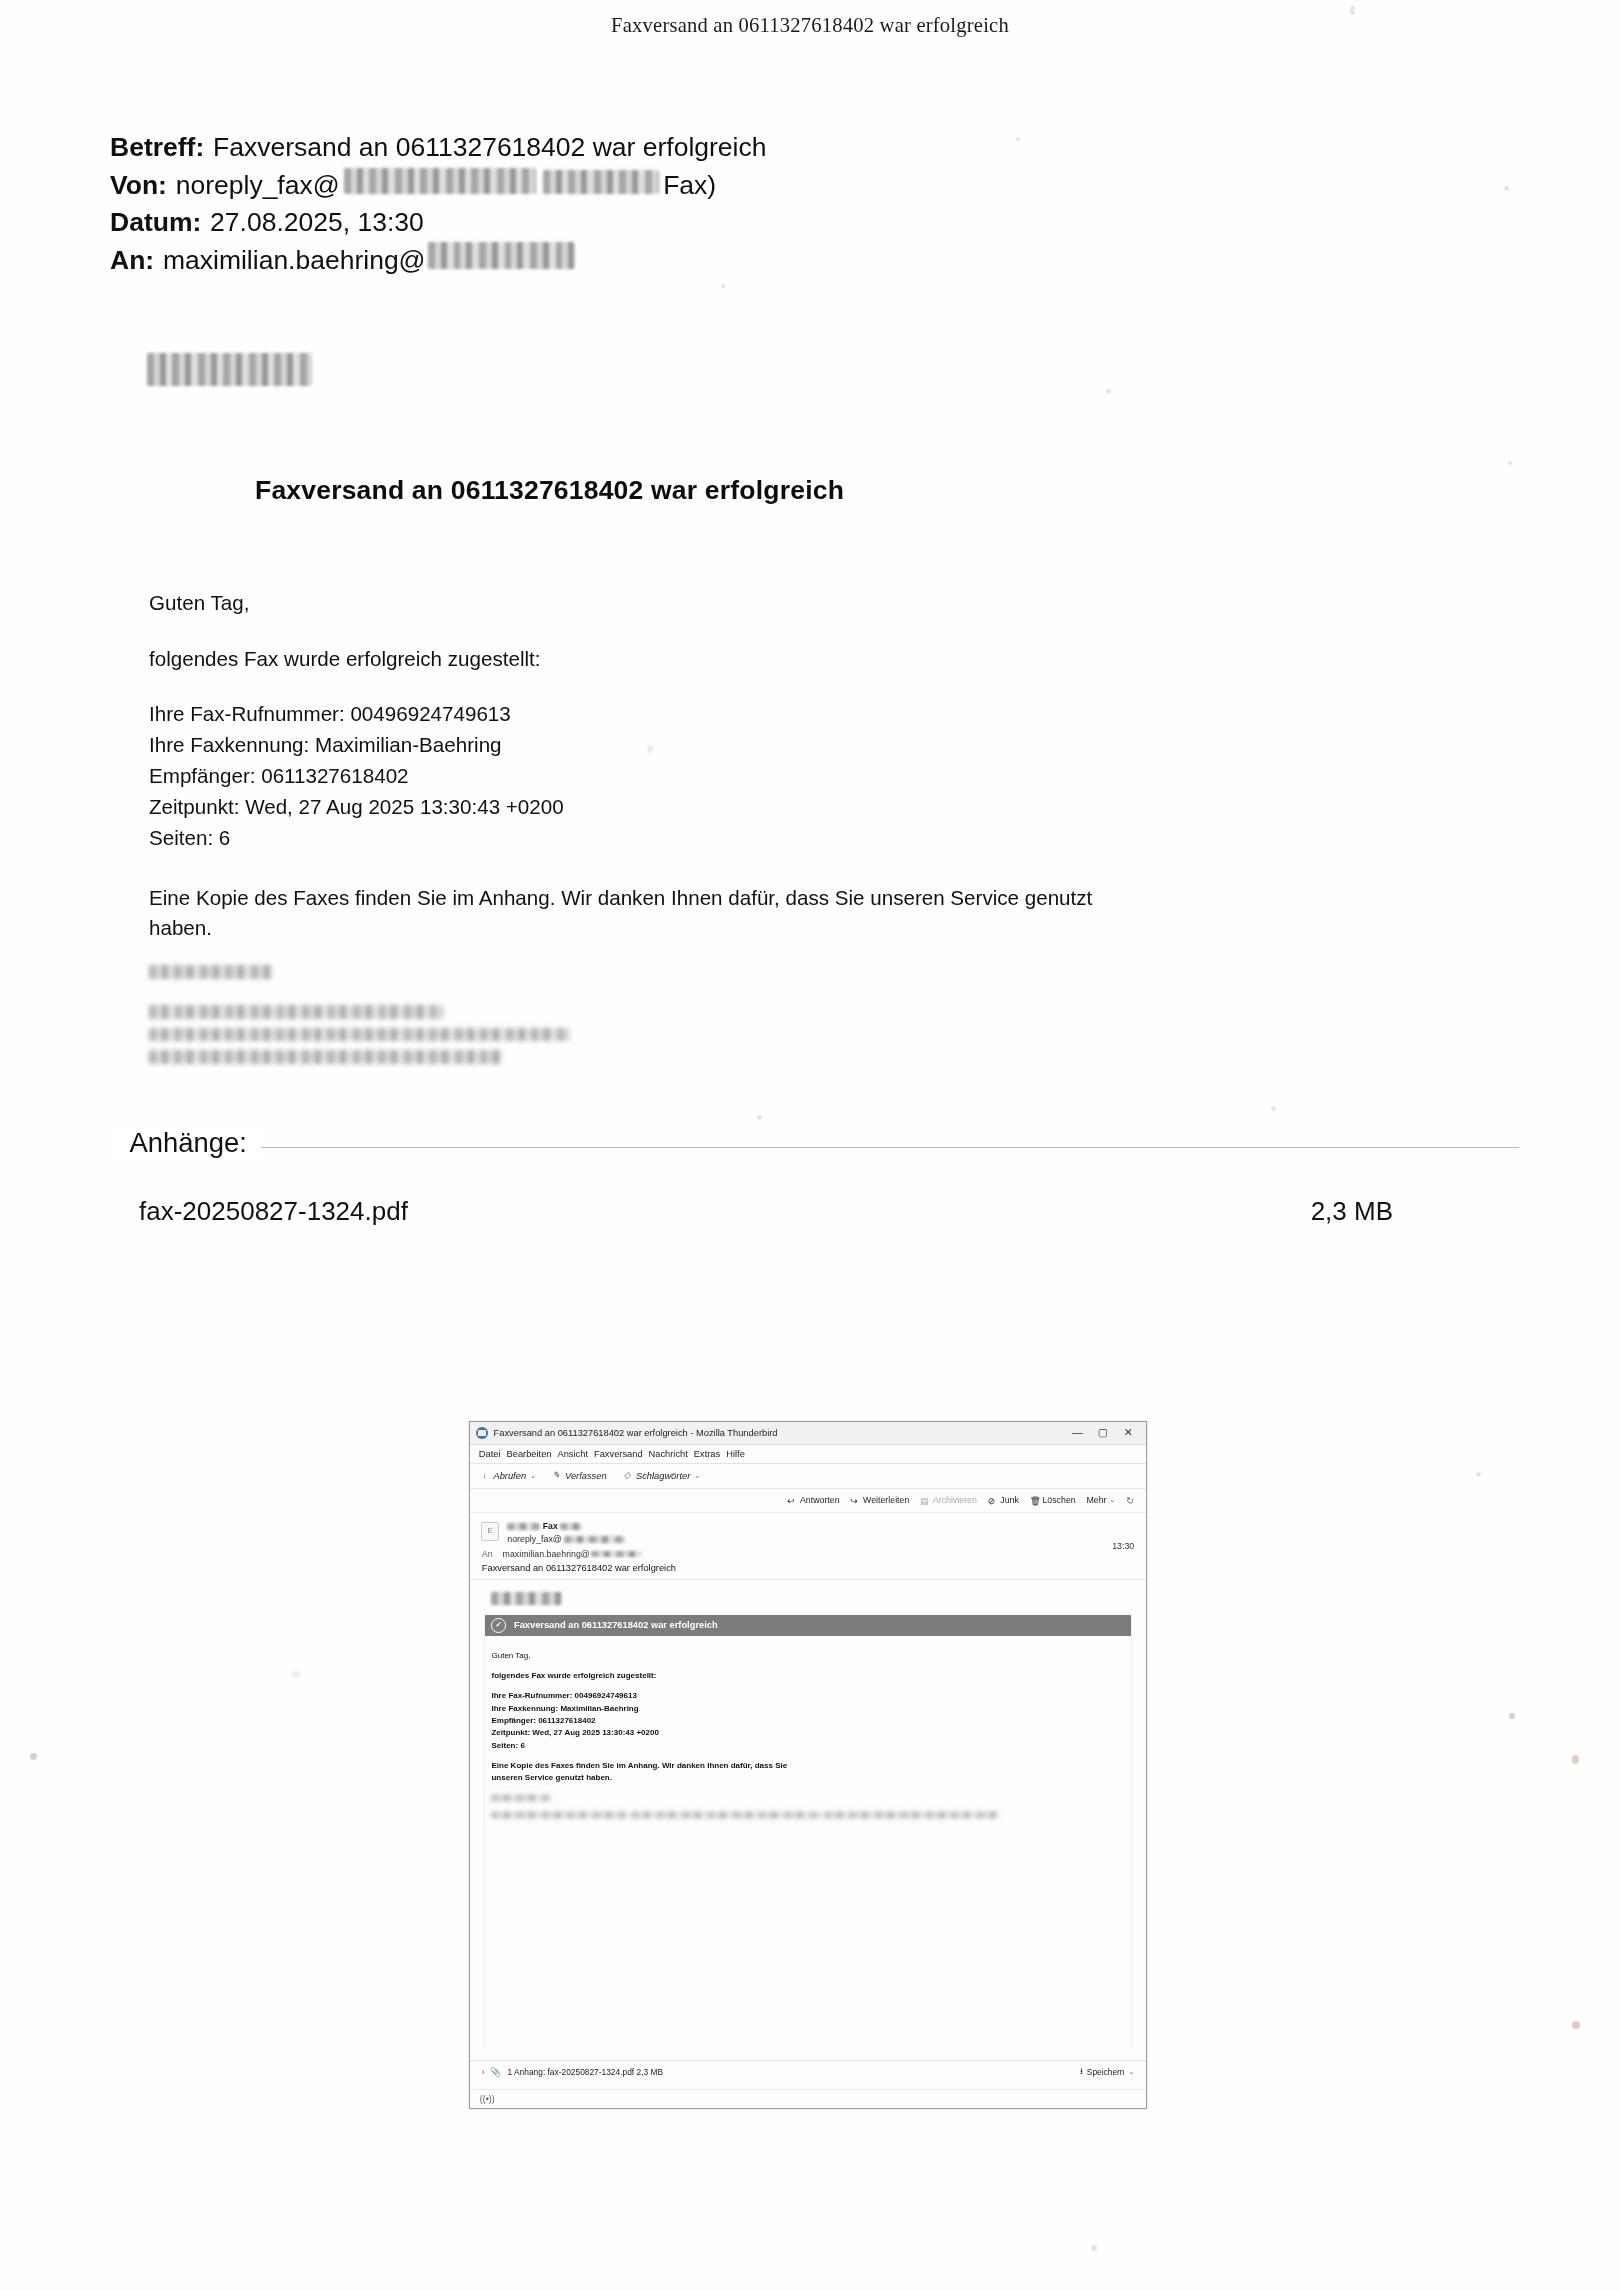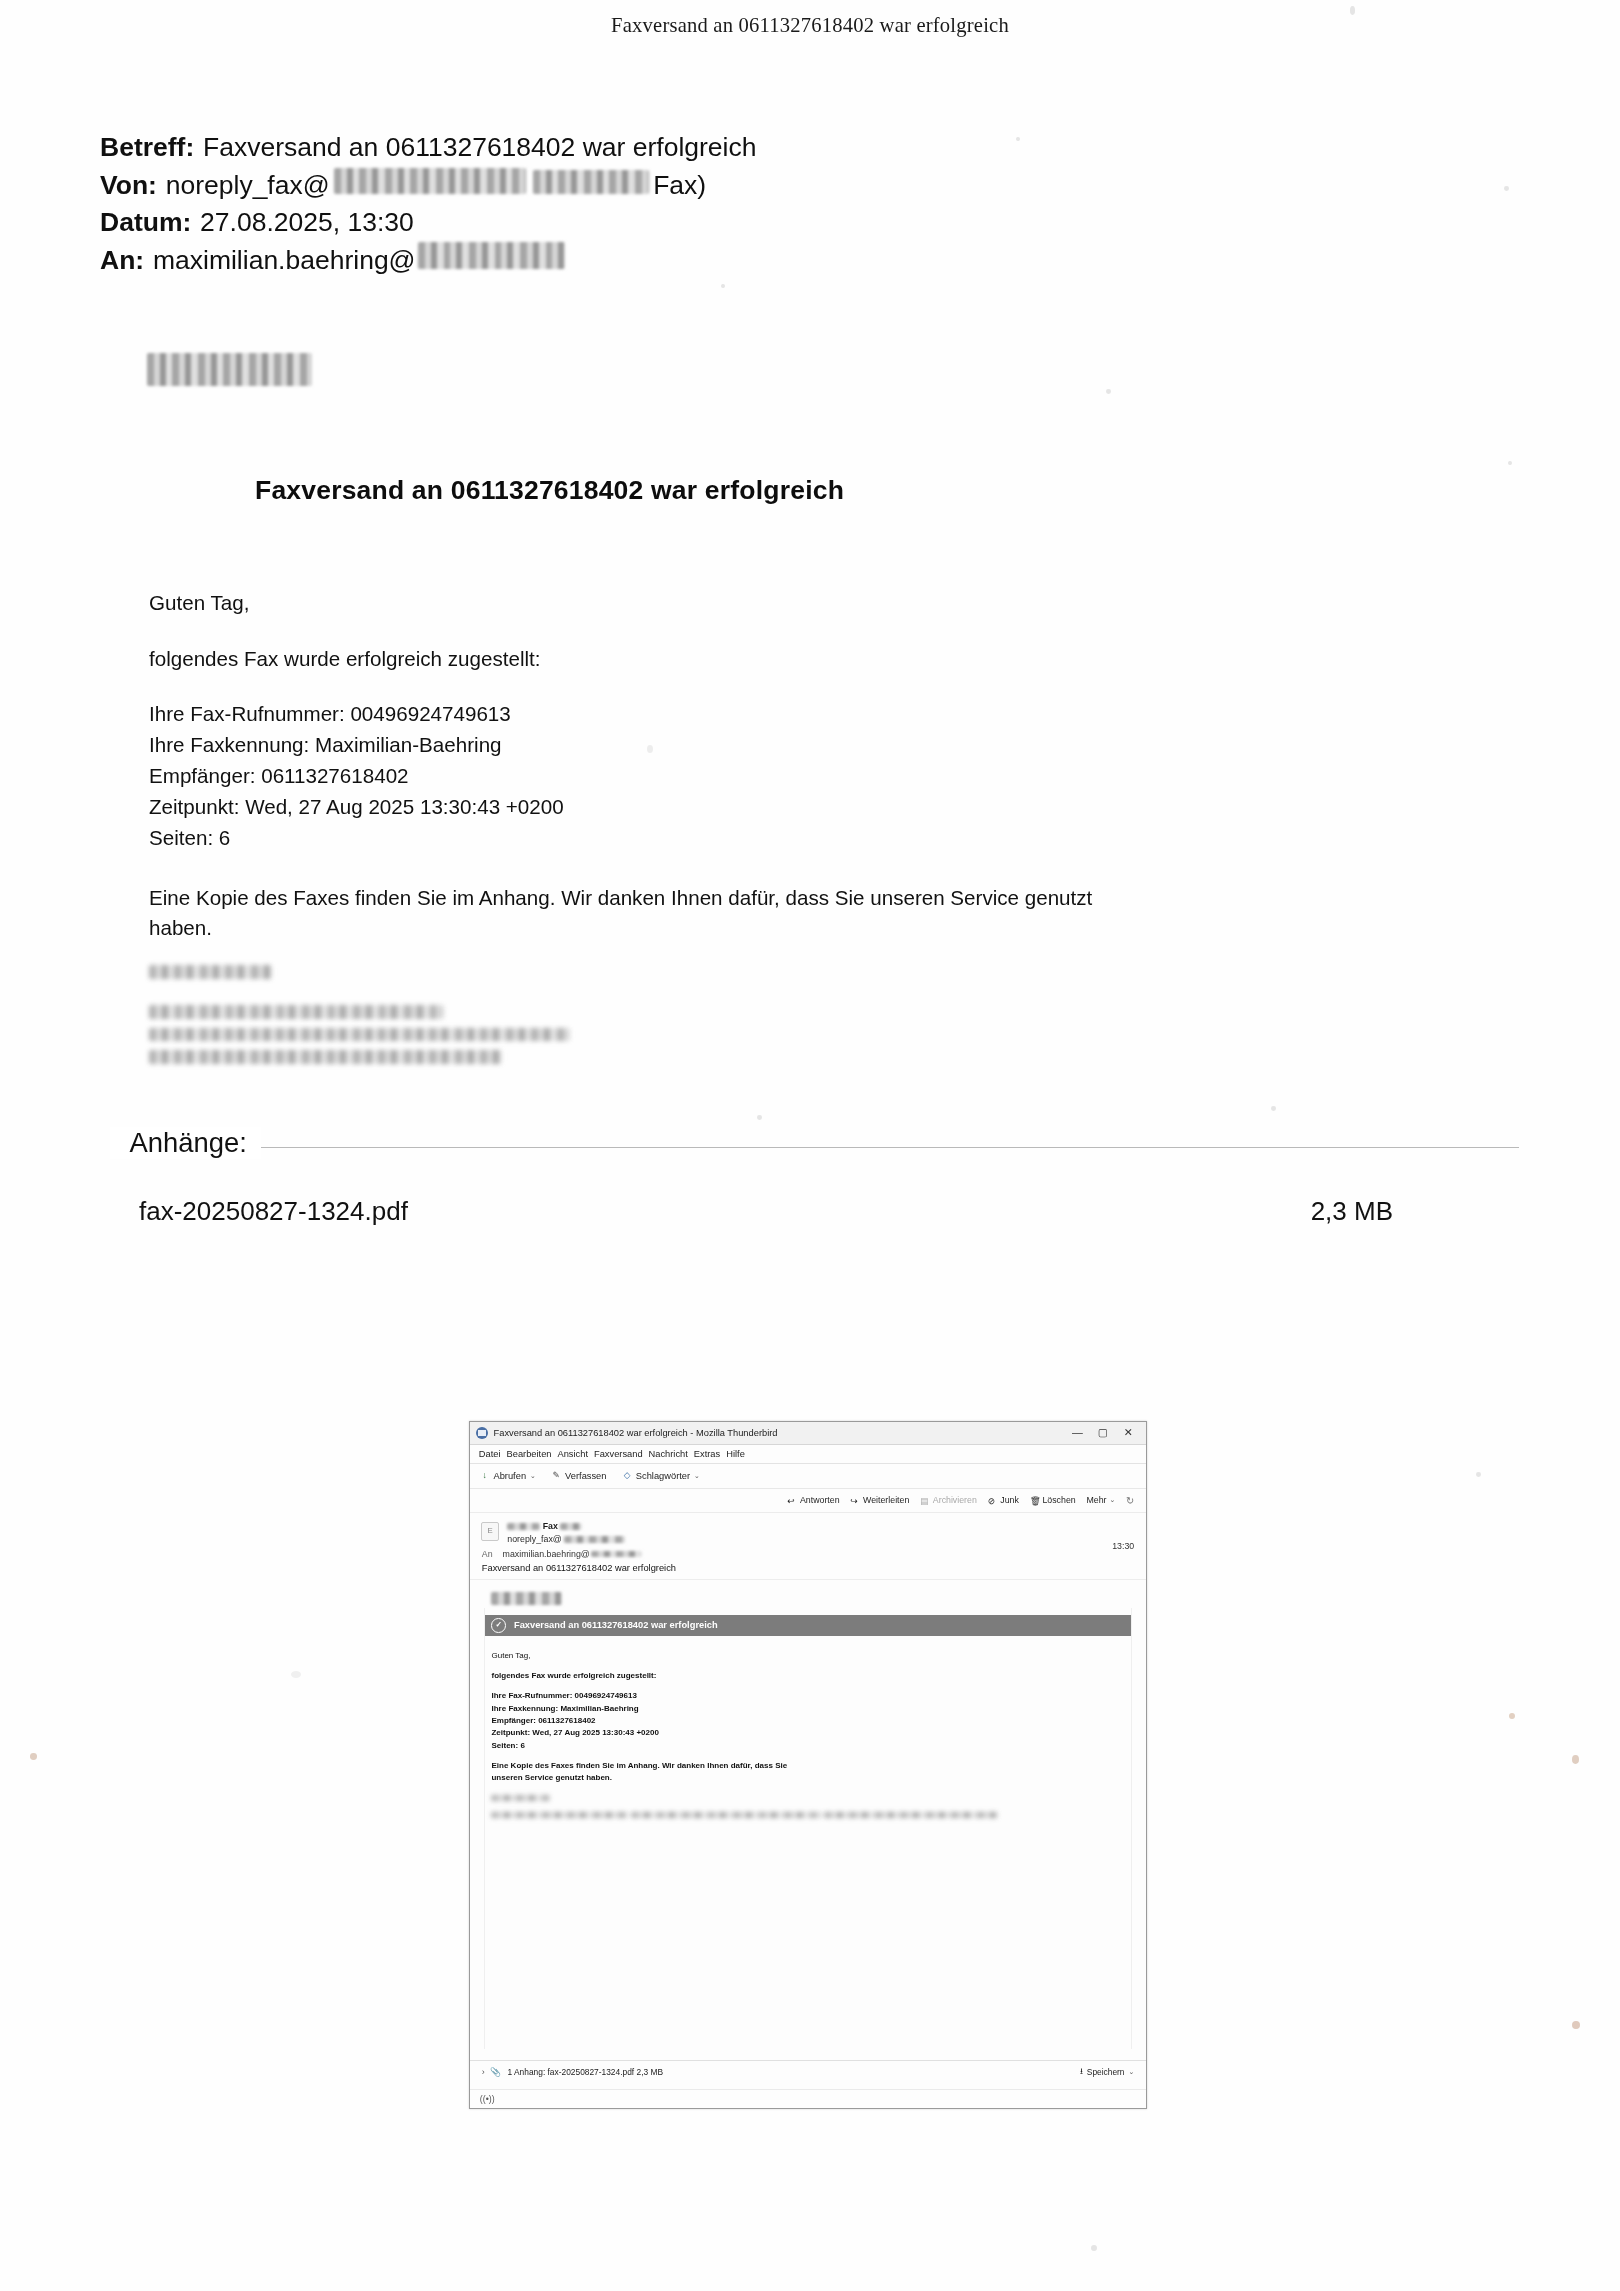--- a/index.html
+++ b/index.html
@@ -38,21 +38,21 @@
     text-align: center;
     font-family: "Liberation Serif", serif;
     font-size: 20.6px;
     color: #1a1a1a;
     letter-spacing: 0.2px;
   }
 
   
   .msg-head {
     position: absolute;
-    left: 100px;
+    left: 110px;
     top: 129px;
     width: 1274px;
     font-size: 26.5px;
     line-height: 1.42;
     color: #101010;
   }
   .msg-head .row {
     white-space: nowrap;
     display: flex;
     align-items: baseline;
@@ -233,21 +233,21 @@
   }
   .tb-toolbar {
     height: 23.5px;
     display: flex;
     align-items: center;
     gap: 15.7px;
     padding: 0 9.8px;
     border-bottom: 1px solid #e8e8e8;
     font-size: 9.3px;
   }
-  .tb-tb-item { display: flex; align-items: center; gap: 3.9px; color: #1d1d1d; }
+  .tb-tb-item { display: flex; align-items: center; gap: 3.9px; color: #1d1d1d; font-style: italic; }
   .tb-caret { font-size: 6.9px; color: #555; }
   .ico {
     display: inline-block;
     width: 9.8px; height: 9.8px;
     position: relative;
     flex: 0 0 auto;
   }
   .ico-dl::before {
     content: "↓";
     position: absolute; inset: 0;

